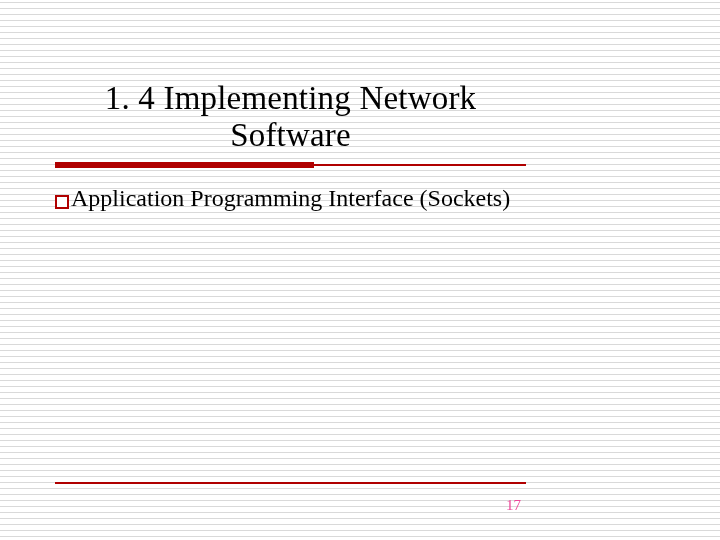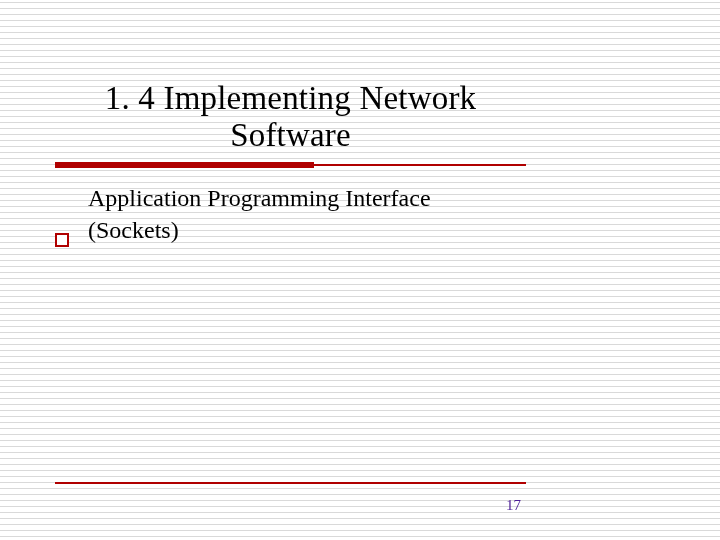--- a/index.html
+++ b/index.html
@@ -53,22 +53,22 @@
     left: 55%; right: 0; top: 2px;
     height: 2px;
     background: #b00000;
   }
   .bullets {
     list-style: none;
     margin-top: 6px;
   }
   .bullets li {
     display: flex;
-    align-items: flex-end;
-    gap: 19px;
+    align-items: center;
+    gap: 2px;
     font-size: 24px;
     color: #000;
     line-height: 1.35;
     margin: 2px 0;
   }
   .checkbox {
     flex: 0 0 auto;
     width: 14px;
     height: 14px;
     border: 2px solid #b00000;
@@ -81,21 +81,21 @@
     left: 55px; right: 55px;
     bottom: 56px;
     height: 2px;
     background: #b00000;
   }
   .page-number {
     position: absolute;
     right: 60px;
     bottom: 26px;
     font-size: 15px;
-    color: #4c1d95;
+    color: #ec4899;
   }
 </style>
 </head>
 <body>
 
 <div class="slide">
   <h1 class="title">1. 4 Implementing Network Software</h1>
   <div class="title-rule"></div>
 
   <ul class="bullets">

